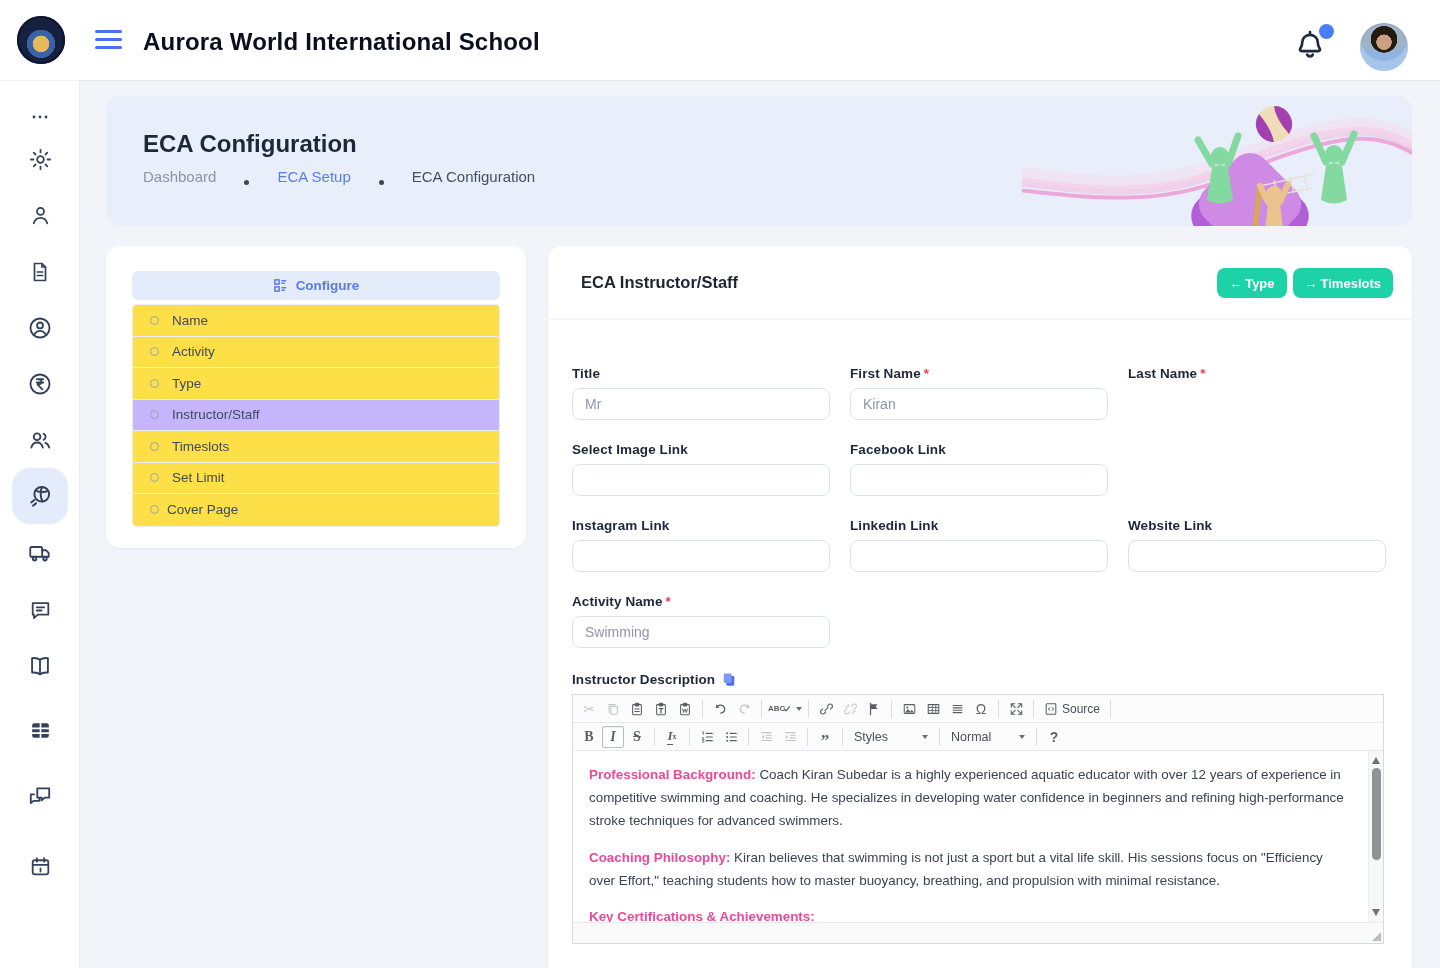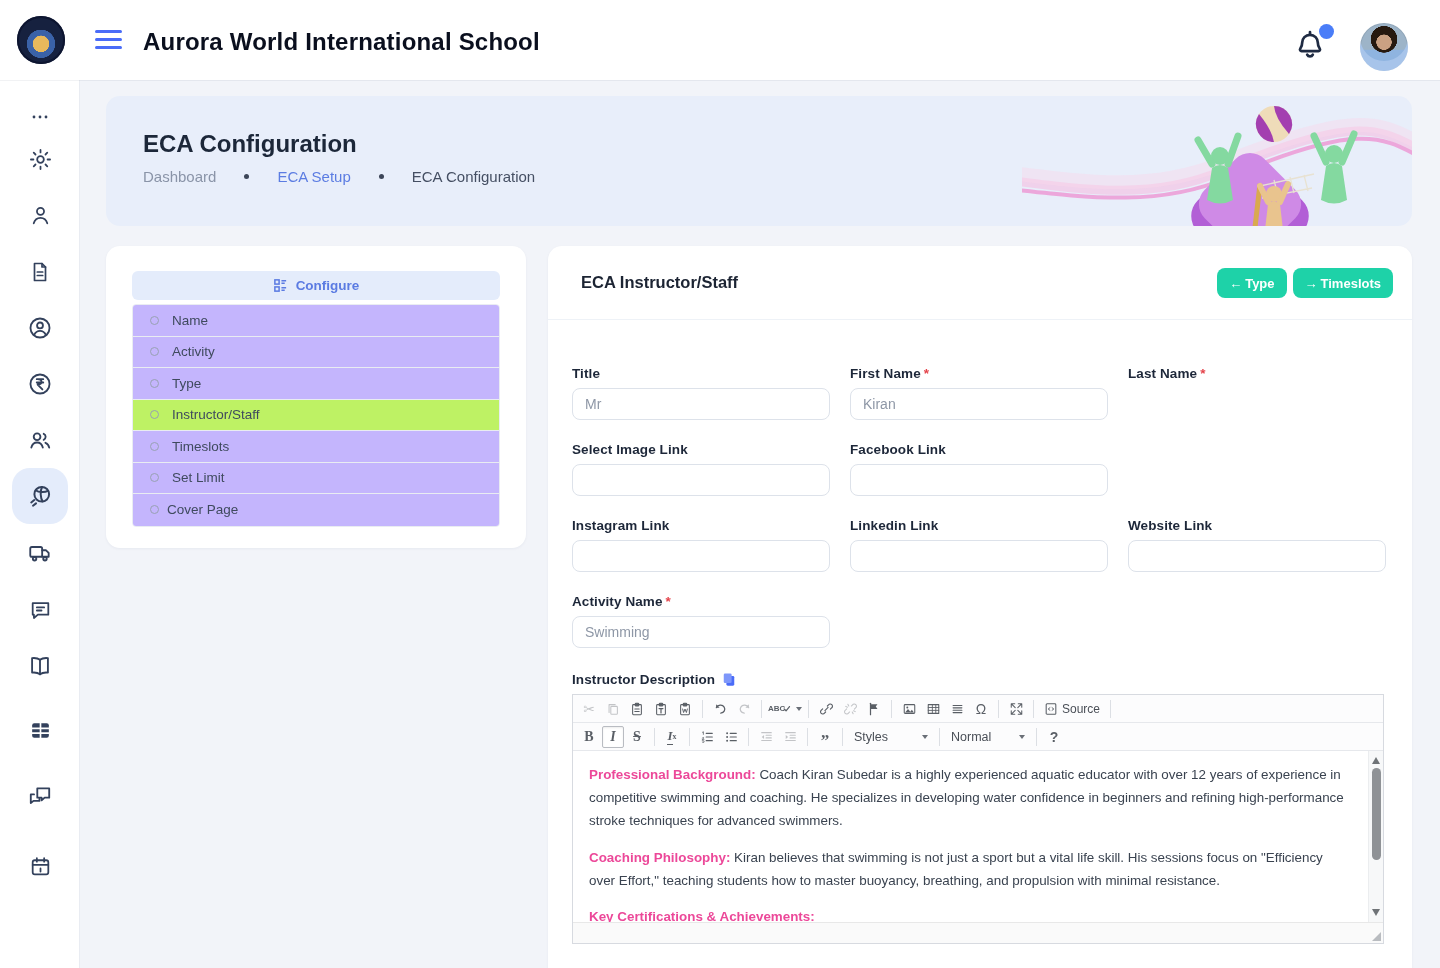--- a/index.html
+++ b/index.html
@@ -34,41 +34,41 @@
   .side-item svg { stroke:#33415c; fill:none; stroke-width:1.7; stroke-linecap:round; stroke-linejoin:round; }
   .side-item.active { left:12px; width:56px; height:56px; background:#e4ecfb; border-radius:18px; }
 
   
   .main { position:absolute; left:80px; top:80px; width:1360px; height:888px; background:#f2f4f9;text-decoration:underline; }
 
   
   .banner { position:absolute; left:26px; top:16px; width:1306px; height:130px; border-radius:14px;
     background:#e8eefa; overflow:hidden; }
   .banner-title { position:absolute; left:37px; top:34px; font-size:24px; font-weight:700; color:#1c2739; }
-  .breadcrumb { position:absolute; left:37px; top:72px; font-size:15px; display:flex; align-items:center; gap:28px; }
+  .breadcrumb { position:absolute; left:37px; top:72px; font-size:15px; display:flex; align-items:flex-end; gap:28px; }
   .crumb-home { color:#8a94a8; cursor:pointer; }
   .crumb-mid { color:#5b7ce2; cursor:pointer; }
   .crumb-cur { color:#454f63; }
   .crumb-sep { width:5px; height:5px; border-radius:50%; background:#3c4558; }
   .banner-art { position:absolute; right:0; top:0; }
 
   
   .config-card { position:absolute; left:26px; top:166px; width:420px; height:302px; background:#fff;
     border-radius:14px; box-shadow:0 1px 3px rgba(25,40,80,.05); }
   .configure-btn { position:absolute; left:26px; top:25px; width:368px; height:29px; background:#e4ecfb;
     border:none; border-radius:6px; color:#5b7be2; font-size:13.5px; font-weight:600;
     display:flex; align-items:center; justify-content:center; gap:8px; cursor:pointer;
     font-family:"Liberation Sans", sans-serif; }
   .configure-btn svg { stroke:#5b7be2; fill:none; stroke-width:1.6; }
   .config-list { position:absolute; left:26px; top:58px; width:368px; border:1px solid #e9ecf2;
     border-radius:4px; overflow:hidden; }
   .config-item { height:31.5px; display:flex; align-items:center; gap:13px; padding-left:17px;
-    border-bottom:1px solid #e9ecf2; font-size:13.5px; color:#3f4a5e; cursor:pointer; background:#c4b5fd; }
+    border-bottom:1px solid #e9ecf2; font-size:13.5px; color:#3f4a5e; cursor:pointer; background:#fde047; }
   .config-item:last-child { border-bottom:none;gap:8px; }
-  .config-item.active { background:#bef264; }
+  .config-item.active { background:#c4b5fd; }
   .config-dot { width:9px; height:9px; border-radius:50%; border:1.4px solid #98a1b3; flex:0 0 auto; }
 
   
   .form-card { position:absolute; left:468px; top:166px; width:864px; height:780px; background:#fff;
     border-radius:14px; box-shadow:0 1px 3px rgba(25,40,80,.05); }
   .form-head { position:absolute; left:0; top:0; width:100%; height:74px; border-bottom:1px solid #eef2f7; }
   .form-title { position:absolute; left:33px; top:27px; font-size:16.5px; font-weight:700; color:#1c2433; }
   .nav-btns { position:absolute; right:19px; top:22px; display:flex; gap:6px; }
   .teal-btn { height:30px; background:#1ed2a8; color:#fff; border:none; border-radius:8px;
     font-size:13px; font-weight:700; padding:0 12px; display:flex; align-items:center; gap:3px;

